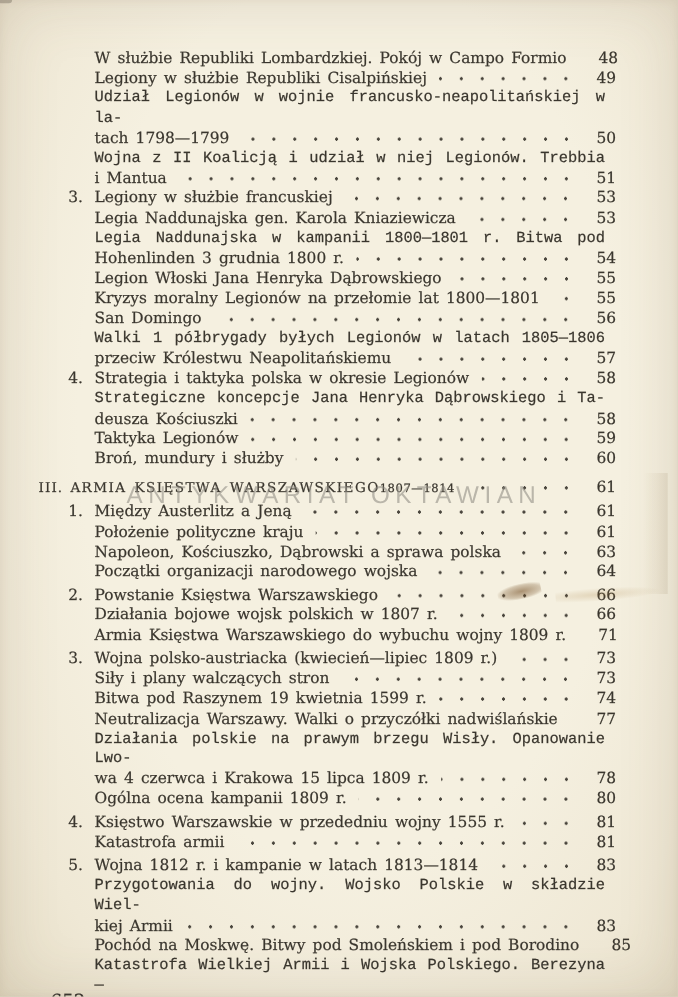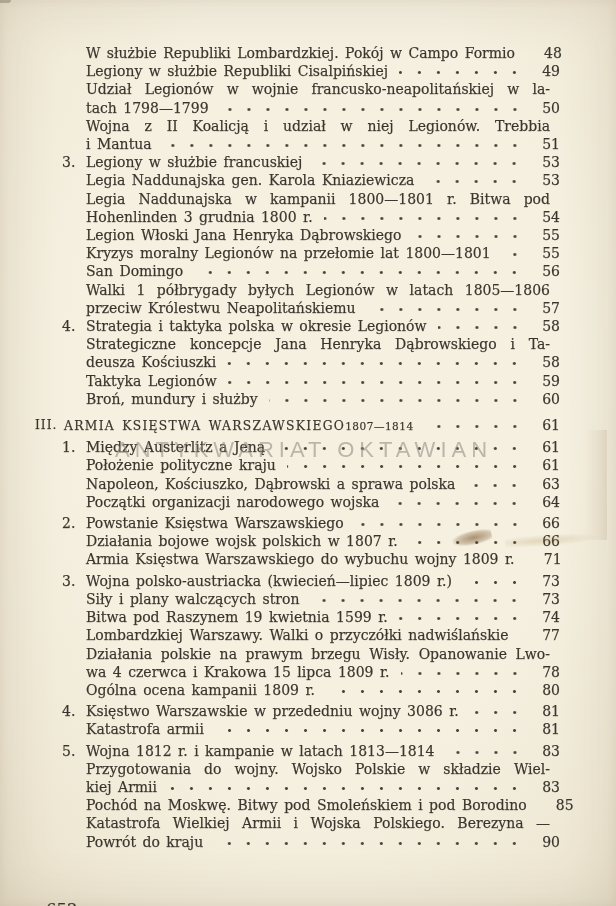--- a/index.html
+++ b/index.html
@@ -39,21 +39,21 @@
   .row .prefix { position: absolute; left: 62px; width: 20px; }
   .row .text { white-space: nowrap; word-spacing: 2px; }
   .row .dates { font-size: 10.5px; letter-spacing: 0.5px; }
   .row .leader {
     flex: 1 1 0; min-width: 0; height: 12px; margin: 0 10px 0 11px;
     background-image: radial-gradient(circle, rgba(58,54,46,0.92) 1.25px, rgba(58,54,46,0) 1.6px);
     background-size: 19px 5px; background-repeat: repeat-x;
     background-position: right bottom 1px;
   }
   .row .pagenum { flex: none; width: 26px; text-align: right; }
-  .row.nopage { padding-right: 66px; }
+  .row.nopage { padding-right: 66px; font-family: Liberation Mono, monospace; }
   .row.nopage .text {
     flex: 1; white-space: normal; word-spacing: 1px;
     text-align: justify; text-align-last: justify;
   }
   .row.gap { margin-top: 3px; }
   .row.header { padding-left: 64px; margin-top: 8px; }
   .row.header .prefix { left: 35px; width: auto; font-size: 12.3px; letter-spacing: 1px; }
   .row.header .text { font-size: 12.3px; letter-spacing: 1.3px; }
   .folio { position: absolute; left: 46px; top: 856px; z-index: 2; font-size: 16.5px; margin-top: 44px;
            -webkit-text-stroke: 0.25px rgba(58, 54, 46, 0.75); }
@@ -281,21 +281,21 @@
   </div>
       <div class="row sub">
 
     <span class="text">Bitwa pod Raszynem 19 kwietnia 1599 r.</span>
 
     <span class="leader"></span>
     <span class="pagenum">74</span>
   </div>
       <div class="row sub">
 
-    <span class="text">Lombardzkiej Warszawy. Walki o przyczółki nadwiślańskie</span>
+    <span class="text">Neutralizacja Warszawy. Walki o przyczółki nadwiślańskie</span>
 
     <span class="leader"></span>
     <span class="pagenum">77</span>
   </div>
       <div class="row wrap nopage">
 
     <span class="text">Działania polskie na prawym brzegu Wisły. Opanowanie Lwo-</span>
 
   </div>
       <div class="row sub">
@@ -307,21 +307,21 @@
   </div>
       <div class="row sub">
 
     <span class="text">Ogólna ocena kampanii 1809 r.</span>
 
     <span class="leader"></span>
     <span class="pagenum">80</span>
   </div>
       <div class="row item gap">
     <span class="prefix">4.</span>
-    <span class="text">Księstwo Warszawskie w przededniu wojny 3086 r.</span>
+    <span class="text">Księstwo Warszawskie w przededniu wojny 1555 r.</span>
 
     <span class="leader"></span>
     <span class="pagenum">81</span>
   </div>
       <div class="row sub">
 
     <span class="text">Katastrofa armii</span>
 
     <span class="leader"></span>
     <span class="pagenum">81</span>

